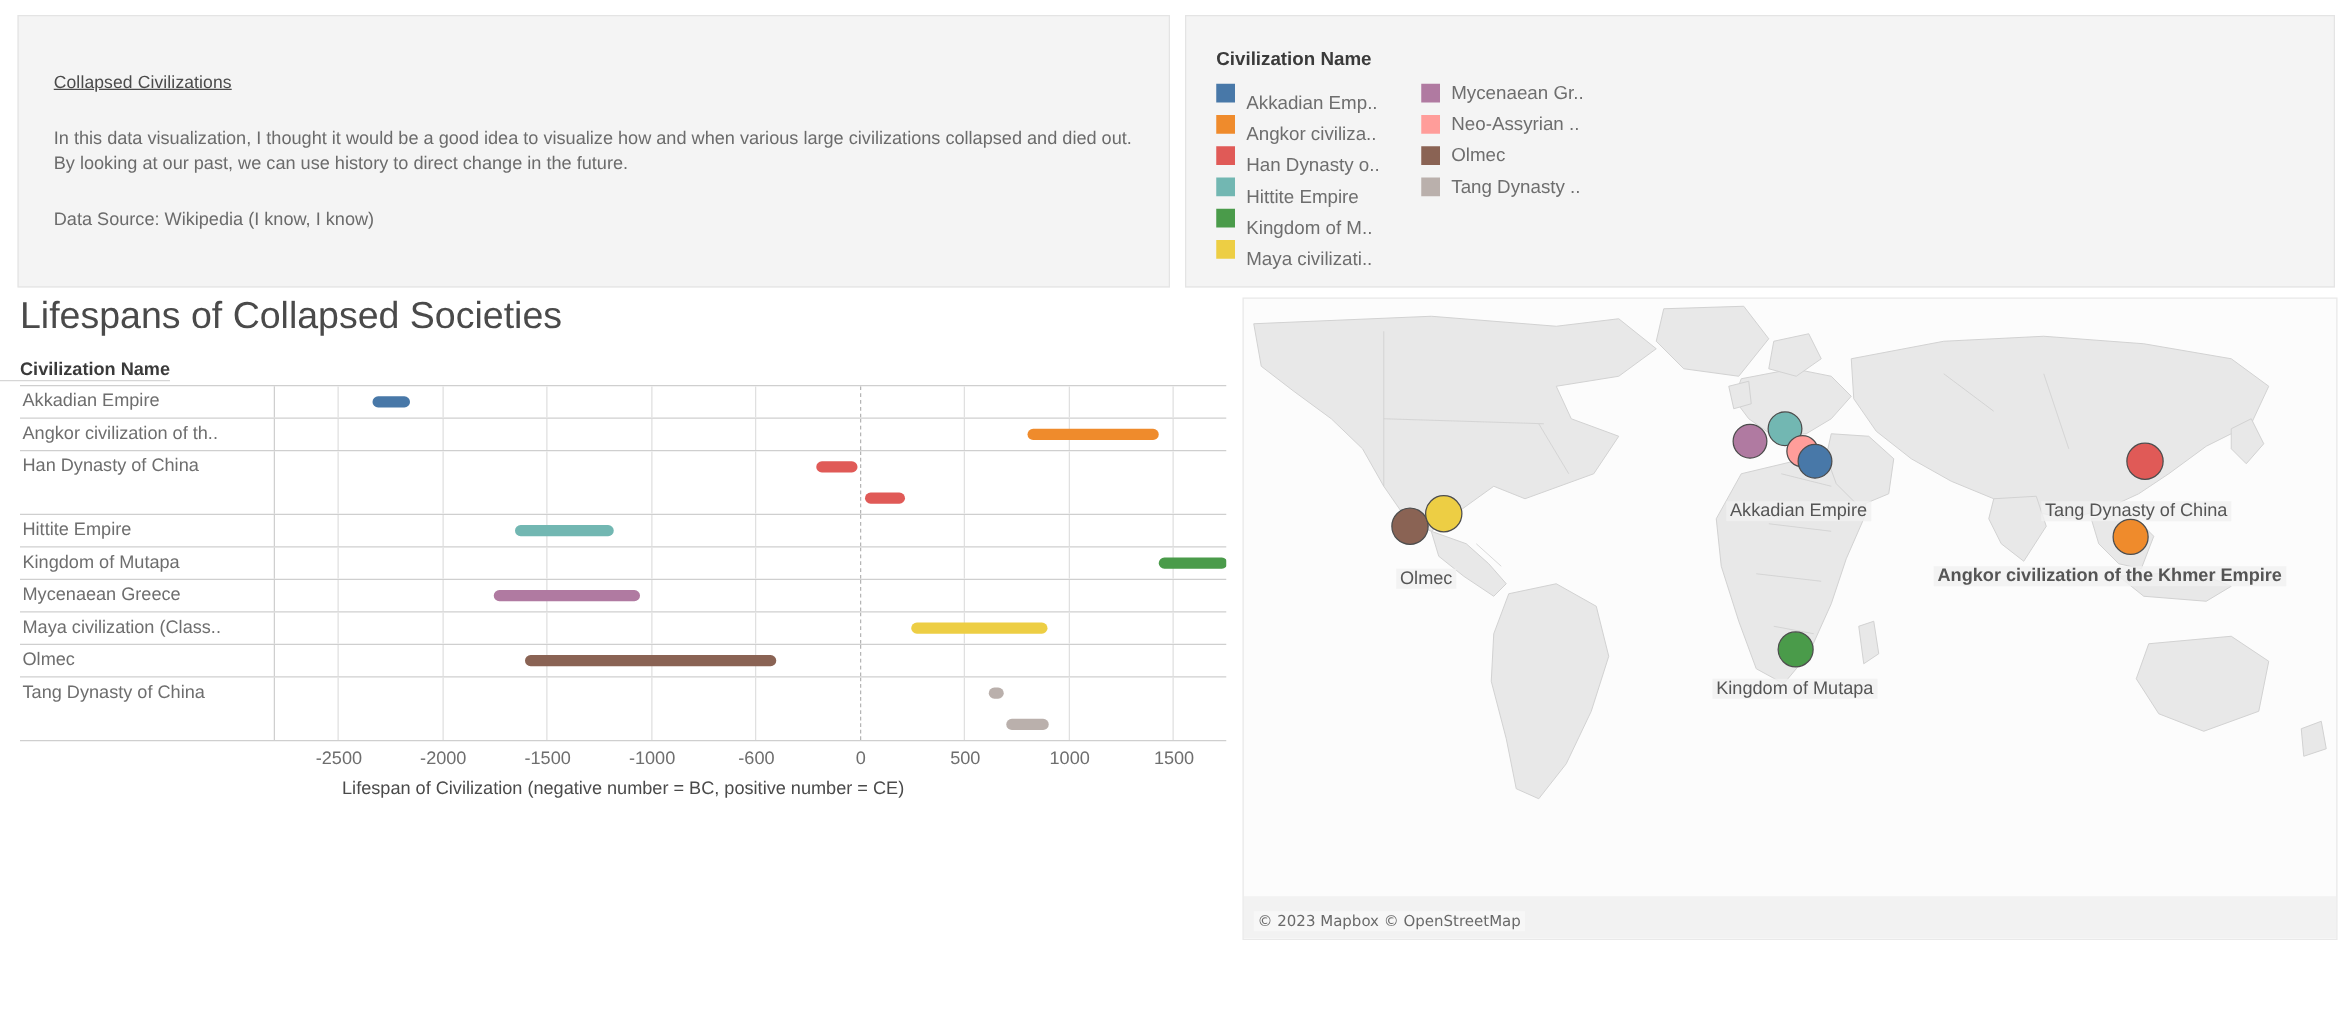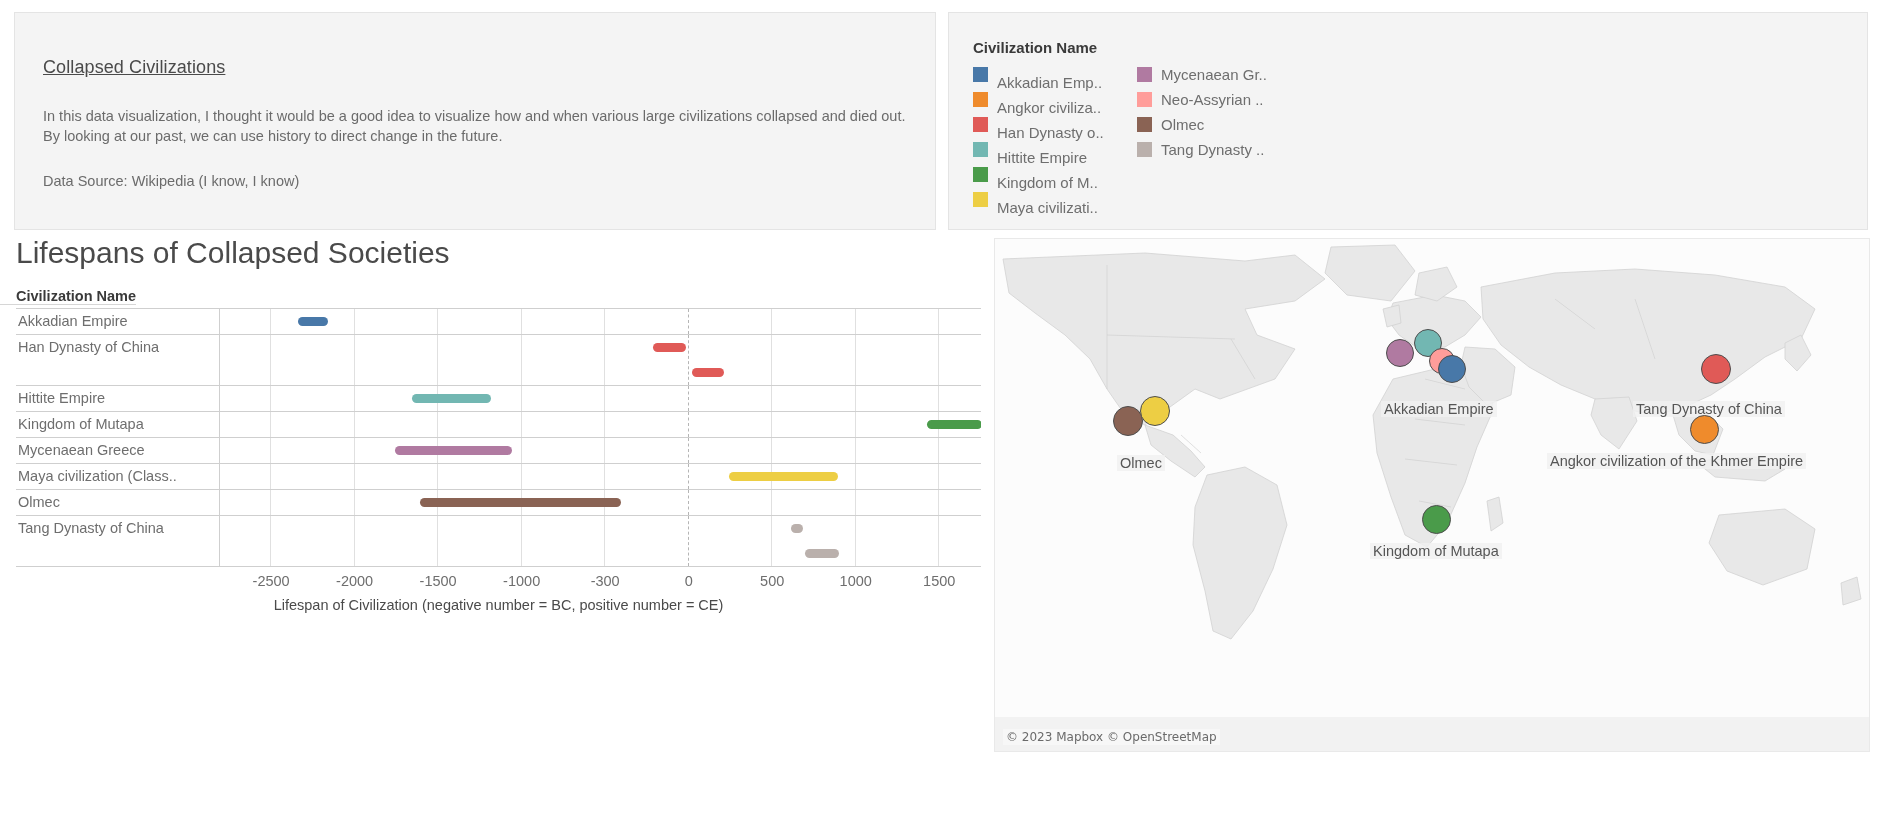--- a/index.html
+++ b/index.html
@@ -17,21 +17,21 @@
   .panel{
     position:absolute;
     background:#f4f4f4;
     border:1px solid #e4e4e4;
   }
   #intro-panel{left:14px;top:12px;width:920px;height:216px;}
   #legend-panel{left:948px;top:12px;width:918px;height:216px;}
 
   .intro-inner{padding:44px 28px 0 28px;}
   .intro-title{
-    font-size:18px;color:#4a4a4a;text-decoration:underline;
+    font-size:14px;color:#4a4a4a;text-decoration:underline;
     letter-spacing:.1px;margin-bottom:28px;display:inline-block;
   }
   .intro-body{
     font-size:14.5px;color:#6b6b6b;line-height:1.38;max-width:880px;
     margin-bottom:27px;
   }
   .intro-src{font-size:14.5px;color:#6b6b6b;}
 
   .legend-inner{padding:26px 0 0 24px;}
   .legend-title{
@@ -203,20 +203,35 @@
               <div class="vgrid" style="left: 217.143px;"></div>
               <div class="vgrid" style="left: 300.659px;"></div>
               <div class="vgrid" style="left: 384.176px;"></div>
               <div class="vgrid zero" style="left: 467.692px;"></div>
               <div class="vgrid" style="left: 551.209px;"></div>
               <div class="vgrid" style="left: 634.725px;"></div>
               <div class="vgrid" style="left: 718.242px;"></div>
               <div class="bar" title="Akkadian Empire: -2334 to -2154" style="left: 77.8374px; width: 30.0659px; background: rgb(72, 120, 168); top: 8px;"></div>
             </div>
           </div>
+          <div class="g-row">
+            <div class="g-label">Angkor civilization of th..</div>
+            <div class="g-plot">
+              <div class="vgrid" style="left: 50.1099px;"></div>
+              <div class="vgrid" style="left: 133.626px;"></div>
+              <div class="vgrid" style="left: 217.143px;"></div>
+              <div class="vgrid" style="left: 300.659px;"></div>
+              <div class="vgrid" style="left: 384.176px;"></div>
+              <div class="vgrid zero" style="left: 467.692px;"></div>
+              <div class="vgrid" style="left: 551.209px;"></div>
+              <div class="vgrid" style="left: 634.725px;"></div>
+              <div class="vgrid" style="left: 718.242px;"></div>
+              <div class="bar" title="Angkor civilization of the Khmer Empire: 802 to 1431" style="left: 601.653px; width: 105.064px; background: rgb(239, 139, 44); top: 8px;"></div>
+            </div>
+          </div>
           <div class="g-row tall">
             <div class="g-label">Han Dynasty of China</div>
             <div class="g-plot">
               <div class="vgrid" style="left: 50.1099px;"></div>
               <div class="vgrid" style="left: 133.626px;"></div>
               <div class="vgrid" style="left: 217.143px;"></div>
               <div class="vgrid" style="left: 300.659px;"></div>
               <div class="vgrid" style="left: 384.176px;"></div>
               <div class="vgrid zero" style="left: 467.692px;"></div>
               <div class="vgrid" style="left: 551.209px;"></div>
@@ -316,21 +331,21 @@
               <div class="bar" title="Tang Dynasty of China (first): 618 to 690" style="left: 570.919px; width: 12.0264px; background: rgb(186, 176, 172); top: 8px;"></div>
               <div class="bar" title="Tang Dynasty of China (second): 705 to 907" style="left: 585.451px; width: 33.7407px; background: rgb(186, 176, 172); top: 33px;"></div>
             </div>
           </div>
         </div>
       <div class="axis-ticks" id="axis-ticks">
           <div class="tick" style="left: 255.11px;">-2500</div>
           <div class="tick" style="left: 338.626px;">-2000</div>
           <div class="tick" style="left: 422.143px;">-1500</div>
           <div class="tick" style="left: 505.659px;">-1000</div>
-          <div class="tick" style="left: 589.176px;">-300</div>
+          <div class="tick" style="left: 589.176px;">-600</div>
           <div class="tick" style="left: 672.692px;">0</div>
           <div class="tick" style="left: 756.209px;">500</div>
           <div class="tick" style="left: 839.725px;">1000</div>
           <div class="tick" style="left: 923.242px;">1500</div>
         </div>
       <div class="axis-title">Lifespan of Civilization (negative number = BC, positive number = CE)</div>
     </div>
   </div>
 
   <div id="map-panel">
@@ -393,21 +408,21 @@
           <div class="map-label" style="left: 122px; top: 216px;">Olmec</div>
           <div class="marker" title="Maya civilization (Classic)" style="left: 145px; top: 157px; width: 30px; height: 30px; background: rgb(237, 206, 68);"></div>
           <div class="marker" title="Mycenaean Greece" style="left: 391px; top: 100px; width: 28px; height: 28px; background: rgb(176, 122, 161);"></div>
           <div class="marker" title="Hittite Empire" style="left: 419px; top: 90px; width: 28px; height: 28px; background: rgb(114, 183, 178);"></div>
           <div class="marker" title="Neo-Assyrian Empire" style="left: 434px; top: 109px; width: 26px; height: 26px; background: rgb(255, 157, 154);"></div>
           <div class="marker" title="Akkadian Empire" style="left: 443px; top: 116px; width: 28px; height: 28px; background: rgb(72, 120, 168);"></div>
           <div class="map-label" style="left: 386px; top: 162px;">Akkadian Empire</div>
           <div class="marker" title="Tang Dynasty of China" style="left: 706px; top: 115px; width: 30px; height: 30px; background: rgb(224, 90, 87);"></div>
           <div class="map-label" style="left: 638px; top: 162px;">Tang Dynasty of China</div>
           <div class="marker" title="Angkor civilization of the Khmer Empire" style="left: 694.5px; top: 175.5px; width: 29px; height: 29px; background: rgb(239, 139, 44);"></div>
-          <div class="map-label" style="left: 552px; top: 214px;">Angkor civilization of the Khmer Empire</div>
+          <div class="map-label" style="left: 552px; top: 214px; font-weight: bold;">Angkor civilization of the Khmer Empire</div>
           <div class="marker" title="Kingdom of Mutapa" style="left: 426.5px; top: 265.5px; width: 29px; height: 29px; background: rgb(74, 155, 74);"></div>
           <div class="map-label" style="left: 375px; top: 304px;">Kingdom of Mutapa</div>
         </div>
       <div class="attrib">© 2023 Mapbox © OpenStreetMap</div>
     </div>
   </div>
 
 </div>
 
 </body></html>

